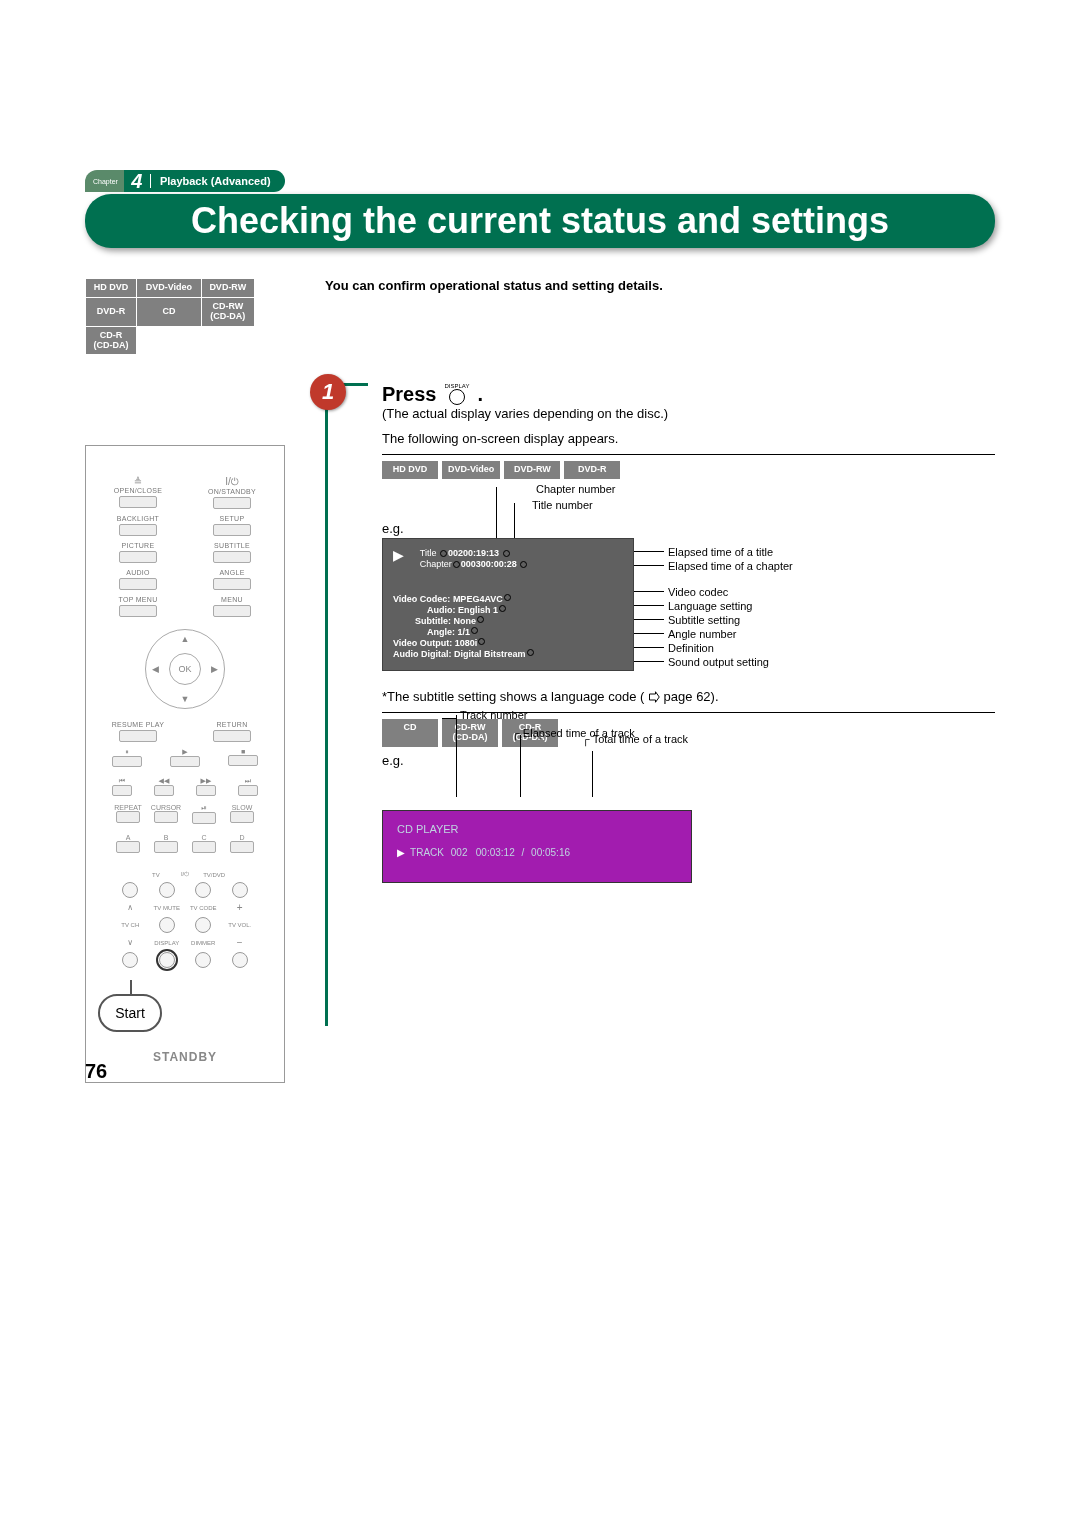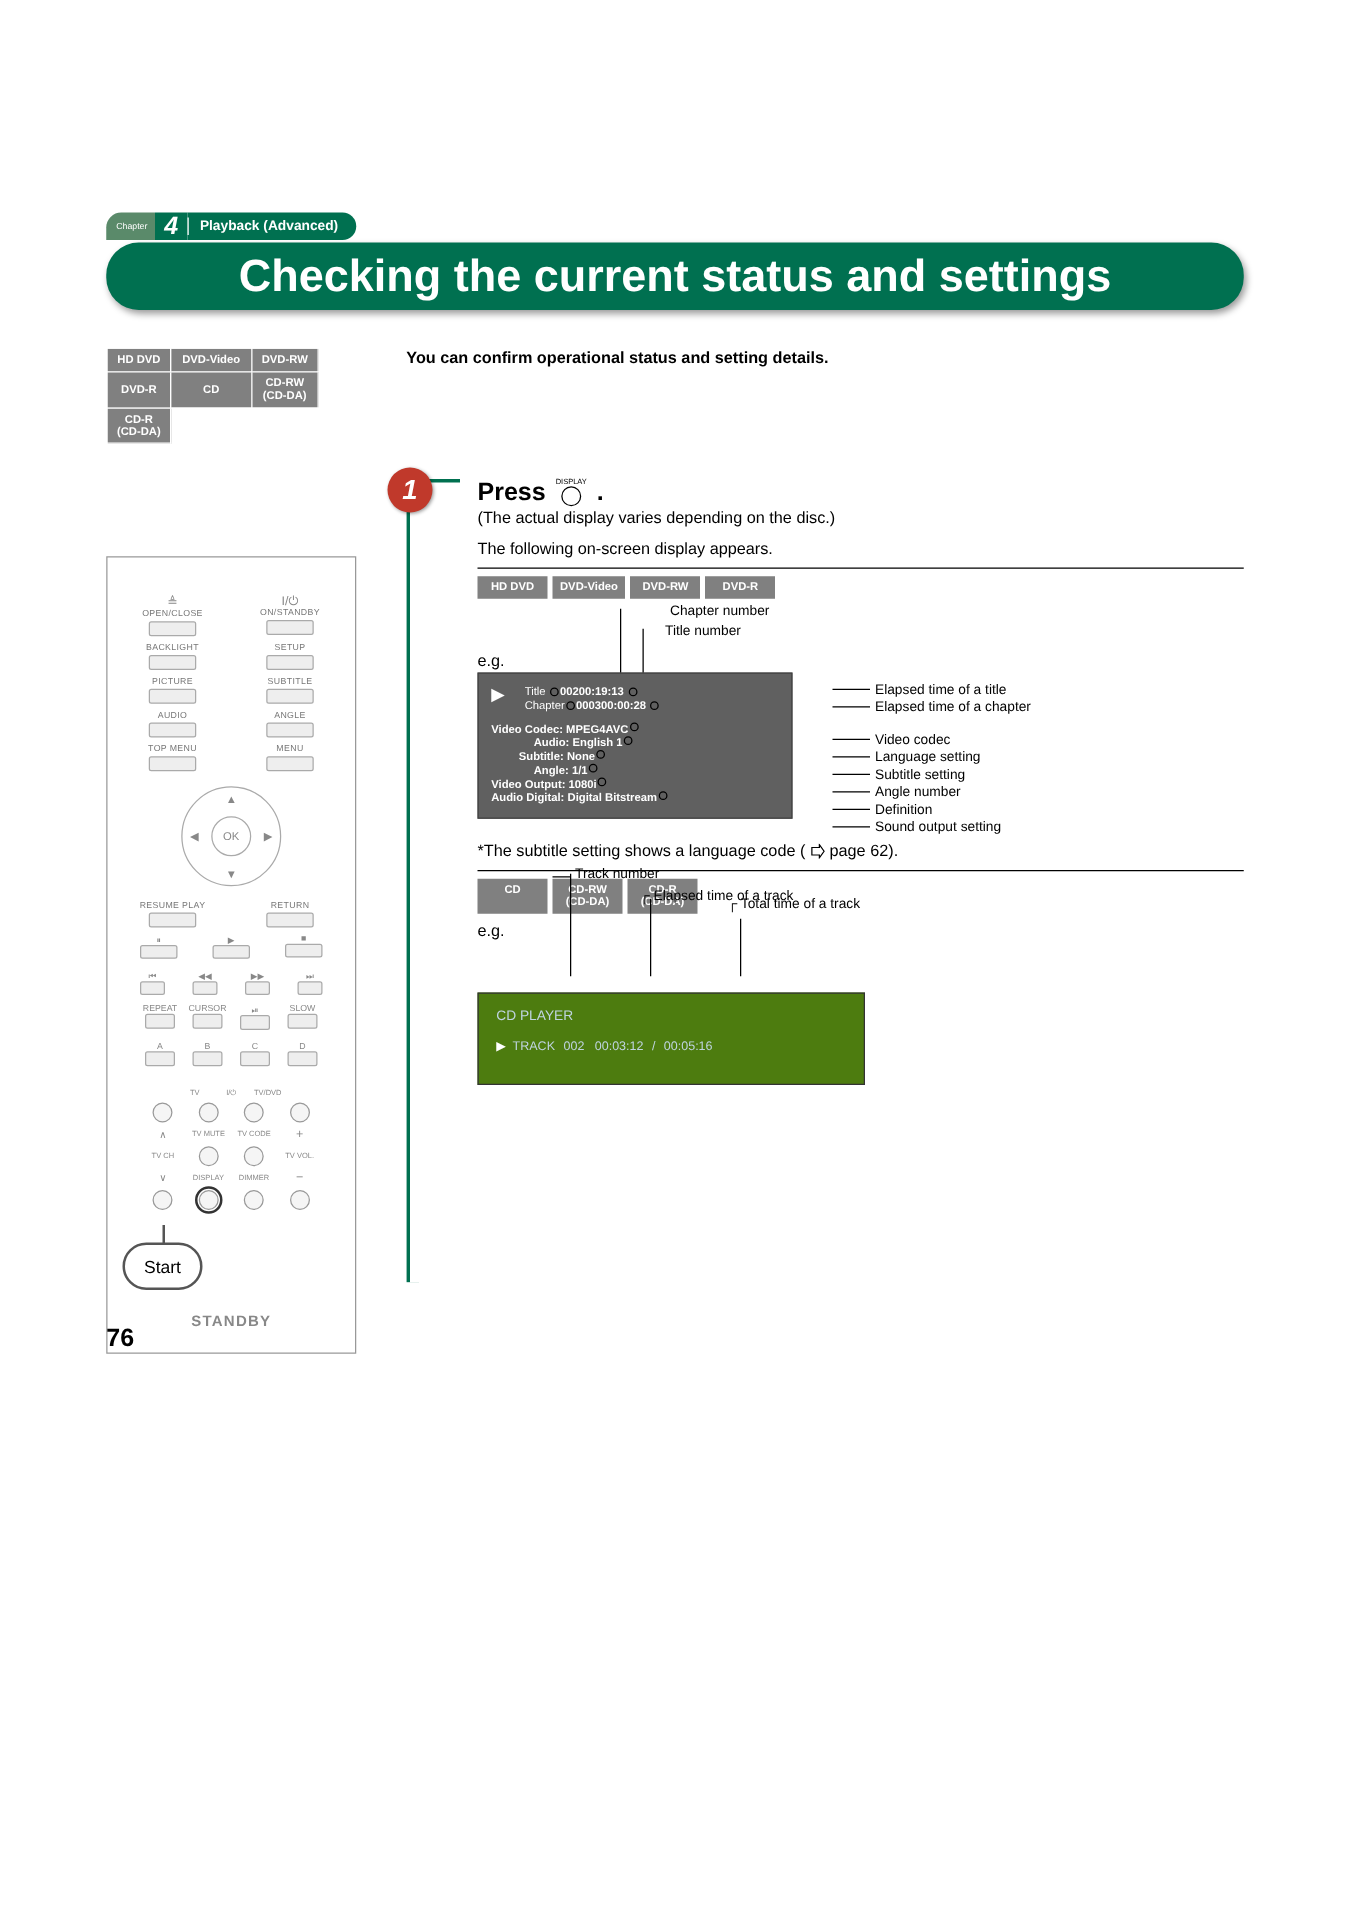--- a/index.html
+++ b/index.html
@@ -352,21 +352,20 @@
     position: absolute;
     left: 252px;
     top: 0;
     font-size: 11px;
   }
   .callout-item {
     position: absolute;
     white-space: nowrap;
     display: flex;
     align-items: center;
-    margin-left: 32px;
   }
   .lead {
     display: inline-block;
     border-top: 1px solid #000;
     margin-right: 4px;
   }
   .top-callouts {
     position: absolute;
     left: 150px;
     top: -38px;
@@ -377,21 +376,21 @@
     font-size: 13px;
     margin: 18px 0 8px 0;
   }
   .arrow-sym {
     display: inline-block;
     width: 12px;
     height: 12px;
     vertical-align: middle;
   }
   .cd-osd {
-    background: #4d7c0f;
+    background: #a21caf;
     border: 1px solid #333;
     width: 280px;
     padding: 12px 14px 24px 14px;
     color: #fff;
     font-size: 11px;
     position: relative;
     margin-top: 42px;
   }
   .cd-title { color: #BFD4E0; font-size: 11px; margin-bottom: 12px; }
   .cd-line { color: #BFD4E0; font-size: 10px; }
@@ -755,21 +754,21 @@
                     <div class="osd-line">
                       <span><span>Title</span> <span class="dot"></span><span class="osd-right">002</span></span>
                       <span><span class="osd-right">00:19:13</span> <span class="dot"></span></span>
                     </div>
                     <div class="osd-line">
                       <span><span>Chapter</span><span class="dot"></span><span class="osd-right">0003</span></span>
                       <span><span class="osd-right">00:00:28</span> <span class="dot"></span></span>
                     </div>
                   </div>
                 </div>
-                <div style="margin-top:8px">
+                <div style="margin-top:24px">
                   <div class="osd-line">
                       <span><b>Video Codec:</b> <b>MPEG4AVC</b></span>
                       <span class="dot"></span>
                     </div>
                   <div class="osd-line">
                       <span style="margin-left:34px"><b>Audio:</b> <b>English 1</b></span>
                       <span class="dot"></span>
                     </div>
                   <div class="osd-line">
                       <span style="margin-left:22px"><b>Subtitle:</b> <b>None</b></span>

